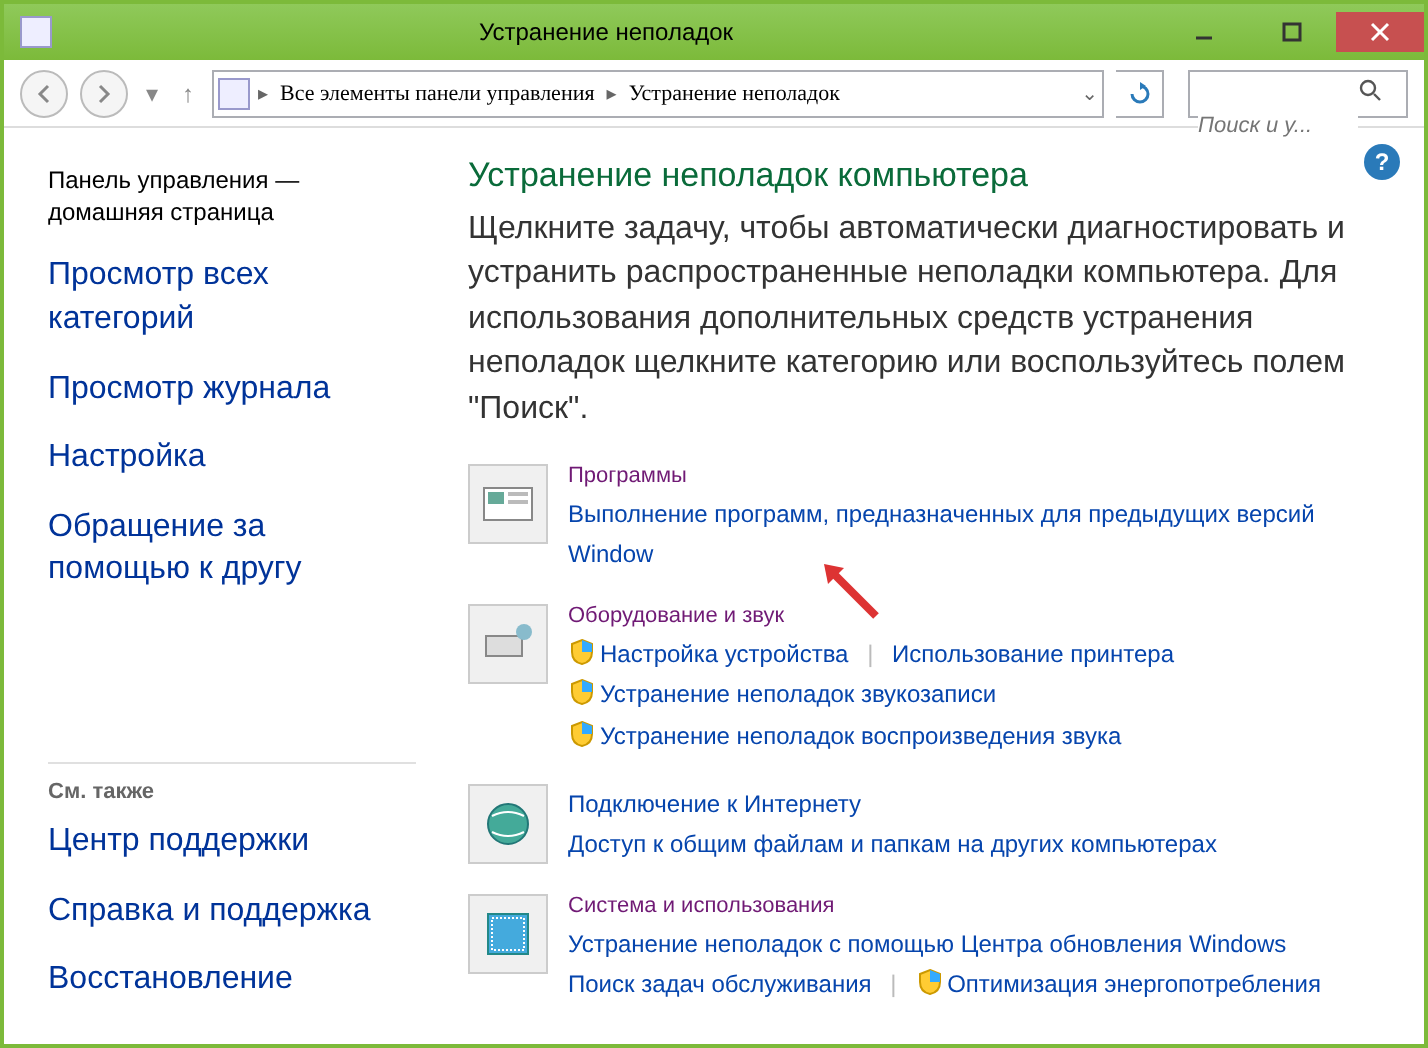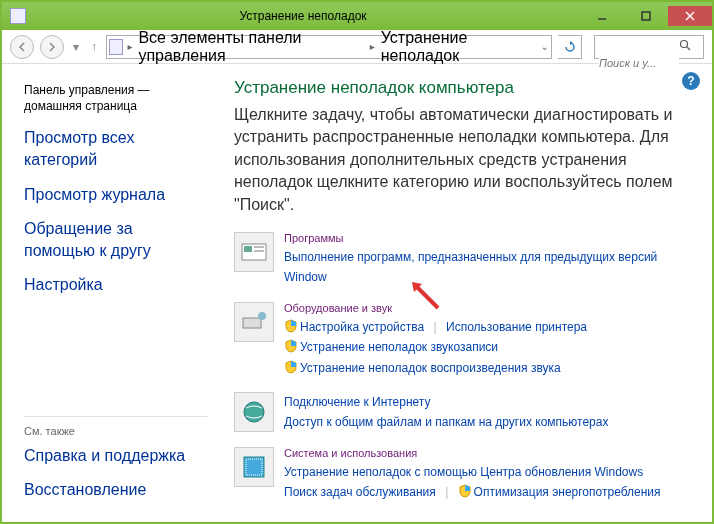--- a/index.html
+++ b/index.html
@@ -11,34 +11,34 @@
 .win-btns { display: flex; }
 .win-btn { width: 44px; height: 20px; display: flex; align-items: center; justify-content: center; font-size: 13px; color: #333; }
 .win-btn.close { background: #c75050; color: #fff; width: 44px; height: 20px; }
 .win-btn svg { width: 10px; height: 10px; }
 
 .navbar { height: 34px; border-bottom: 1px solid #ddd; display: flex; align-items: center; padding: 0 8px; gap: 6px; background: #fff; }
 .nav-btn { width: 24px; height: 24px; border: 1px solid #bbb; border-radius: 50%; display: flex; align-items: center; justify-content: center; color: #888; background: #f5f5f5; }
 .nav-btn svg { width: 10px; height: 10px; }
 .nav-sep { width: 12px; text-align: center; color: #888; }
 .breadcrumb-box { flex: 1; height: 24px; border: 1px solid #abadb3; display: flex; align-items: center; padding: 0 2px; gap: 4px; background: #fff; }
-.breadcrumb-box .crumb { padding: 0 2px; color: #000; font-size: 16px; }
+.breadcrumb-box .crumb { padding: 0 2px; color: #000; font-size: 11px; font-family: Liberation Serif, serif; }
 .breadcrumb-box .sep { color: #666; font-size: 10px; }
 .bc-icon { width: 16px; height: 16px; background: #eef; border: 1px solid #99c; }
 .refresh-box { width: 24px; height: 24px; border: 1px solid #abadb3; border-left: none; display: flex; align-items: center; justify-content: center; }
 .search-box { width: 110px; height: 24px; border: 1px solid #abadb3; display: flex; align-items: center; padding: 0 4px; margin-left: 6px; }
 .search-box input { border: none; outline: none; width: 80px; font-size: 11px; color: #777; font-style: italic; margin-top: 32px; }
 .search-box .sicon { color: #555; }
 
 .content { display: flex; height: calc(524px - 28px - 34px - 4px); justify-content: center; }
 .sidebar { width: 214px; padding: 18px 8px 8px 22px; display: flex; flex-direction: column; }
 .side-link { color: #003399; font-size: 16px; line-height: 1.35; margin-bottom: 13px; cursor: pointer; }
 .side-heading { color: #000; font-size: 12px; line-height: 1.35; margin-bottom: 13px; }
 .side-spacer { flex: 1; }
-.side-section-title { color: #666; font-size: 11px; margin-bottom: 8px; }
+.side-section-title { color: #666; font-size: 11px; margin-bottom: 8px; font-weight: bold; }
 .side-hr { border: none; border-top: 1px solid #e0e0e0; margin: 4px 0 8px 0; }
 
 .main { flex: 1; padding: 14px 14px 0 18px; position: relative; overflow: hidden; }
 .help-icon { position: absolute; top: 8px; right: 12px; width: 18px; height: 18px; border-radius: 50%; background: #2a7ab9; color: #fff; display: flex; align-items: center; justify-content: center; font-size: 12px; font-weight: bold; }
 .main h1 { color: #0a6b3a; font-weight: normal; font-size: 17px; margin-bottom: 6px; }
 .main .desc { color: #333; font-size: 16px; line-height: 1.4; margin-bottom: 16px; }
 
 .cat { display: flex; margin-bottom: 14px; }
 .cat-icon { width: 40px; height: 40px; margin-right: 10px; background: #f0f0f0; border: 1px solid #ccc; display: flex; align-items: center; justify-content: center; flex-shrink: 0; }
 .cat-body { flex: 1; }
@@ -113,25 +113,26 @@
           <line x1="8" y1="8" x2="11" y2="11" stroke="#555" stroke-width="1.2"></line>
         </svg></span>
   </div>
 </div>
 
 <div class="content">
   <div class="sidebar">
     <div class="side-heading">Панель управления — домашняя страница</div>
     <div class="side-link">Просмотр всех категорий</div>
     <div class="side-link">Просмотр журнала</div>
+    <div class="side-link">Настройка</div>
     <div class="side-link">Обращение за помощью к другу</div>
-    <div class="side-link">Настройка</div>
     <div class="side-spacer"></div>
     <hr class="side-hr">
     <div class="side-section-title">См. также</div>
+    <div class="side-link">Центр поддержки</div>
     <div class="side-link">Справка и поддержка</div>
     <div class="side-link">Восстановление</div>
   </div>
 
   <div class="main">
     <div class="help-icon">?</div>
     <h1>Устранение неполадок компьютера</h1>
     <p class="desc">Щелкните задачу, чтобы автоматически диагностировать и устранить распространенные неполадки компьютера. Для использования дополнительных средств устранения неполадок щелкните категорию или воспользуйтесь полем "Поиск".</p>
 
     <div class="cat">

